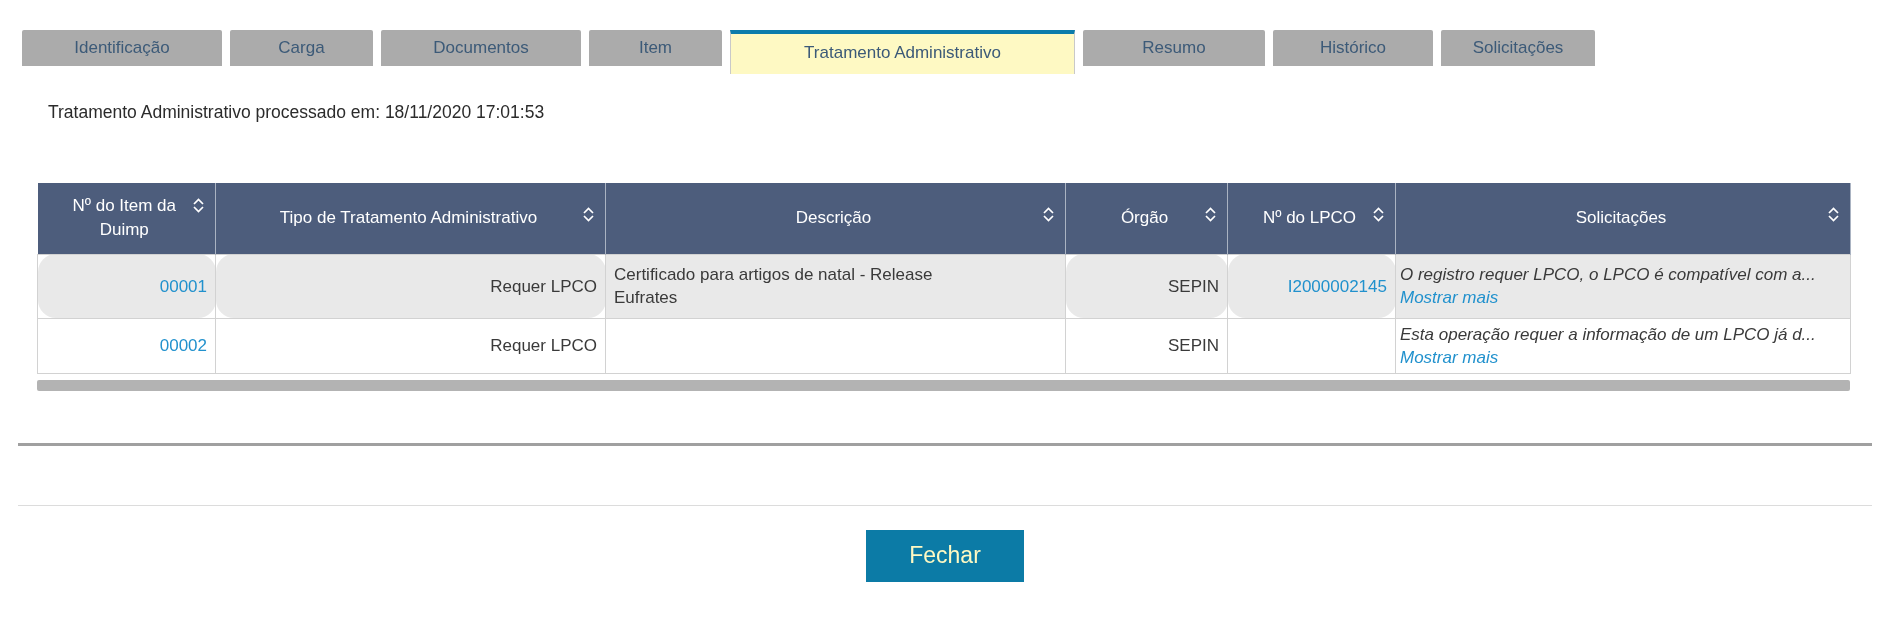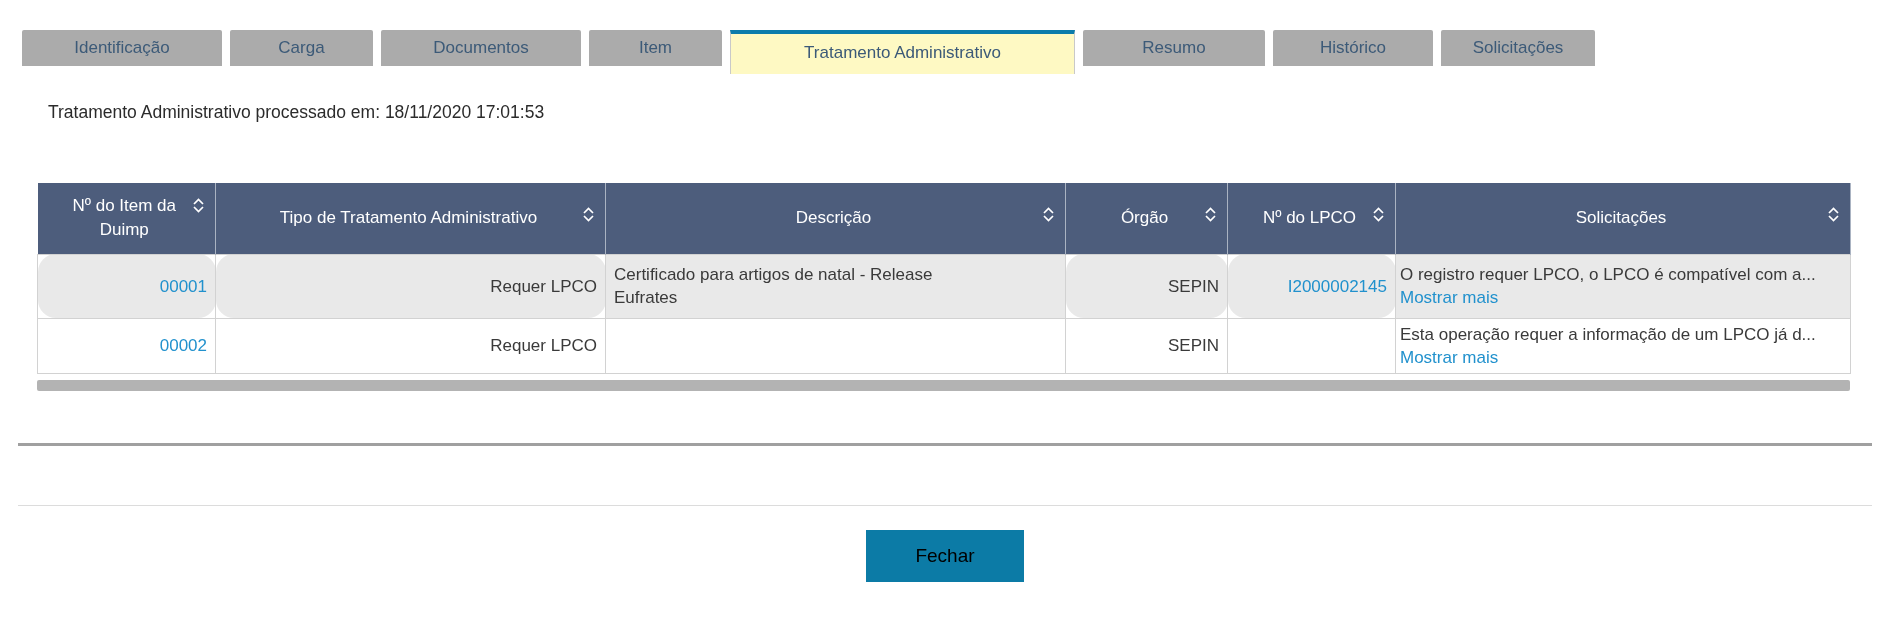--- a/index.html
+++ b/index.html
@@ -51,36 +51,36 @@
   tbody td{
     border:1px solid #d2d2d2;vertical-align:middle;
     font-size:17px;color:#3a3a3a;padding:4px 8px;box-sizing:border-box;
     line-height:23px;
   }
   tr.row-even{background:#e9e9e9;height:64px;}
   tr.row-odd{background:#ffffff;height:52px;}
   .cell-center{text-align:right;border-radius:18px;}
   .cell-left{text-align:left;}
   .desc{max-width:375px;}
-  .obs-cell{padding:4px 4px;}
+  .obs-cell{padding:4px 4px;font-style:italic;}
   .obs{max-width:428px;}
   .link{color:#2191cd;text-decoration:none;cursor:pointer;}
   
   .hscrollbar{
     width:1813px;height:11px;margin:6px 0 0 37px;
     background:#b3b3b3;border-radius:2px;cursor:pointer;
   }
   
   .divider-strong{height:3px;background:#a0a0a0;margin:52px 18px 0 18px;}
   .divider-light{height:1px;background:#dcdcdc;margin:59px 18px 0 18px;}
   
   .footer{text-align:center;margin-top:24px;}
   .btn-close{
-    width:158px;height:52px;background:#0c7ba6;color:#000000;
-    border:none;font-size:19px;font-family:inherit;cursor:pointer;
+    width:158px;height:52px;background:#0c7ba6;color:#fef9c3;
+    border:none;font-size:23px;font-family:inherit;cursor:pointer;
   }
 </style>
 </head>
 <body>
 
 <div class="tabbar">
   <div class="tab" style="width:200px">Identificação</div>
   <div class="tab" style="width:143px">Carga</div>
   <div class="tab" style="width:200px">Documentos</div>
   <div class="tab" style="width:133px">Item</div>

